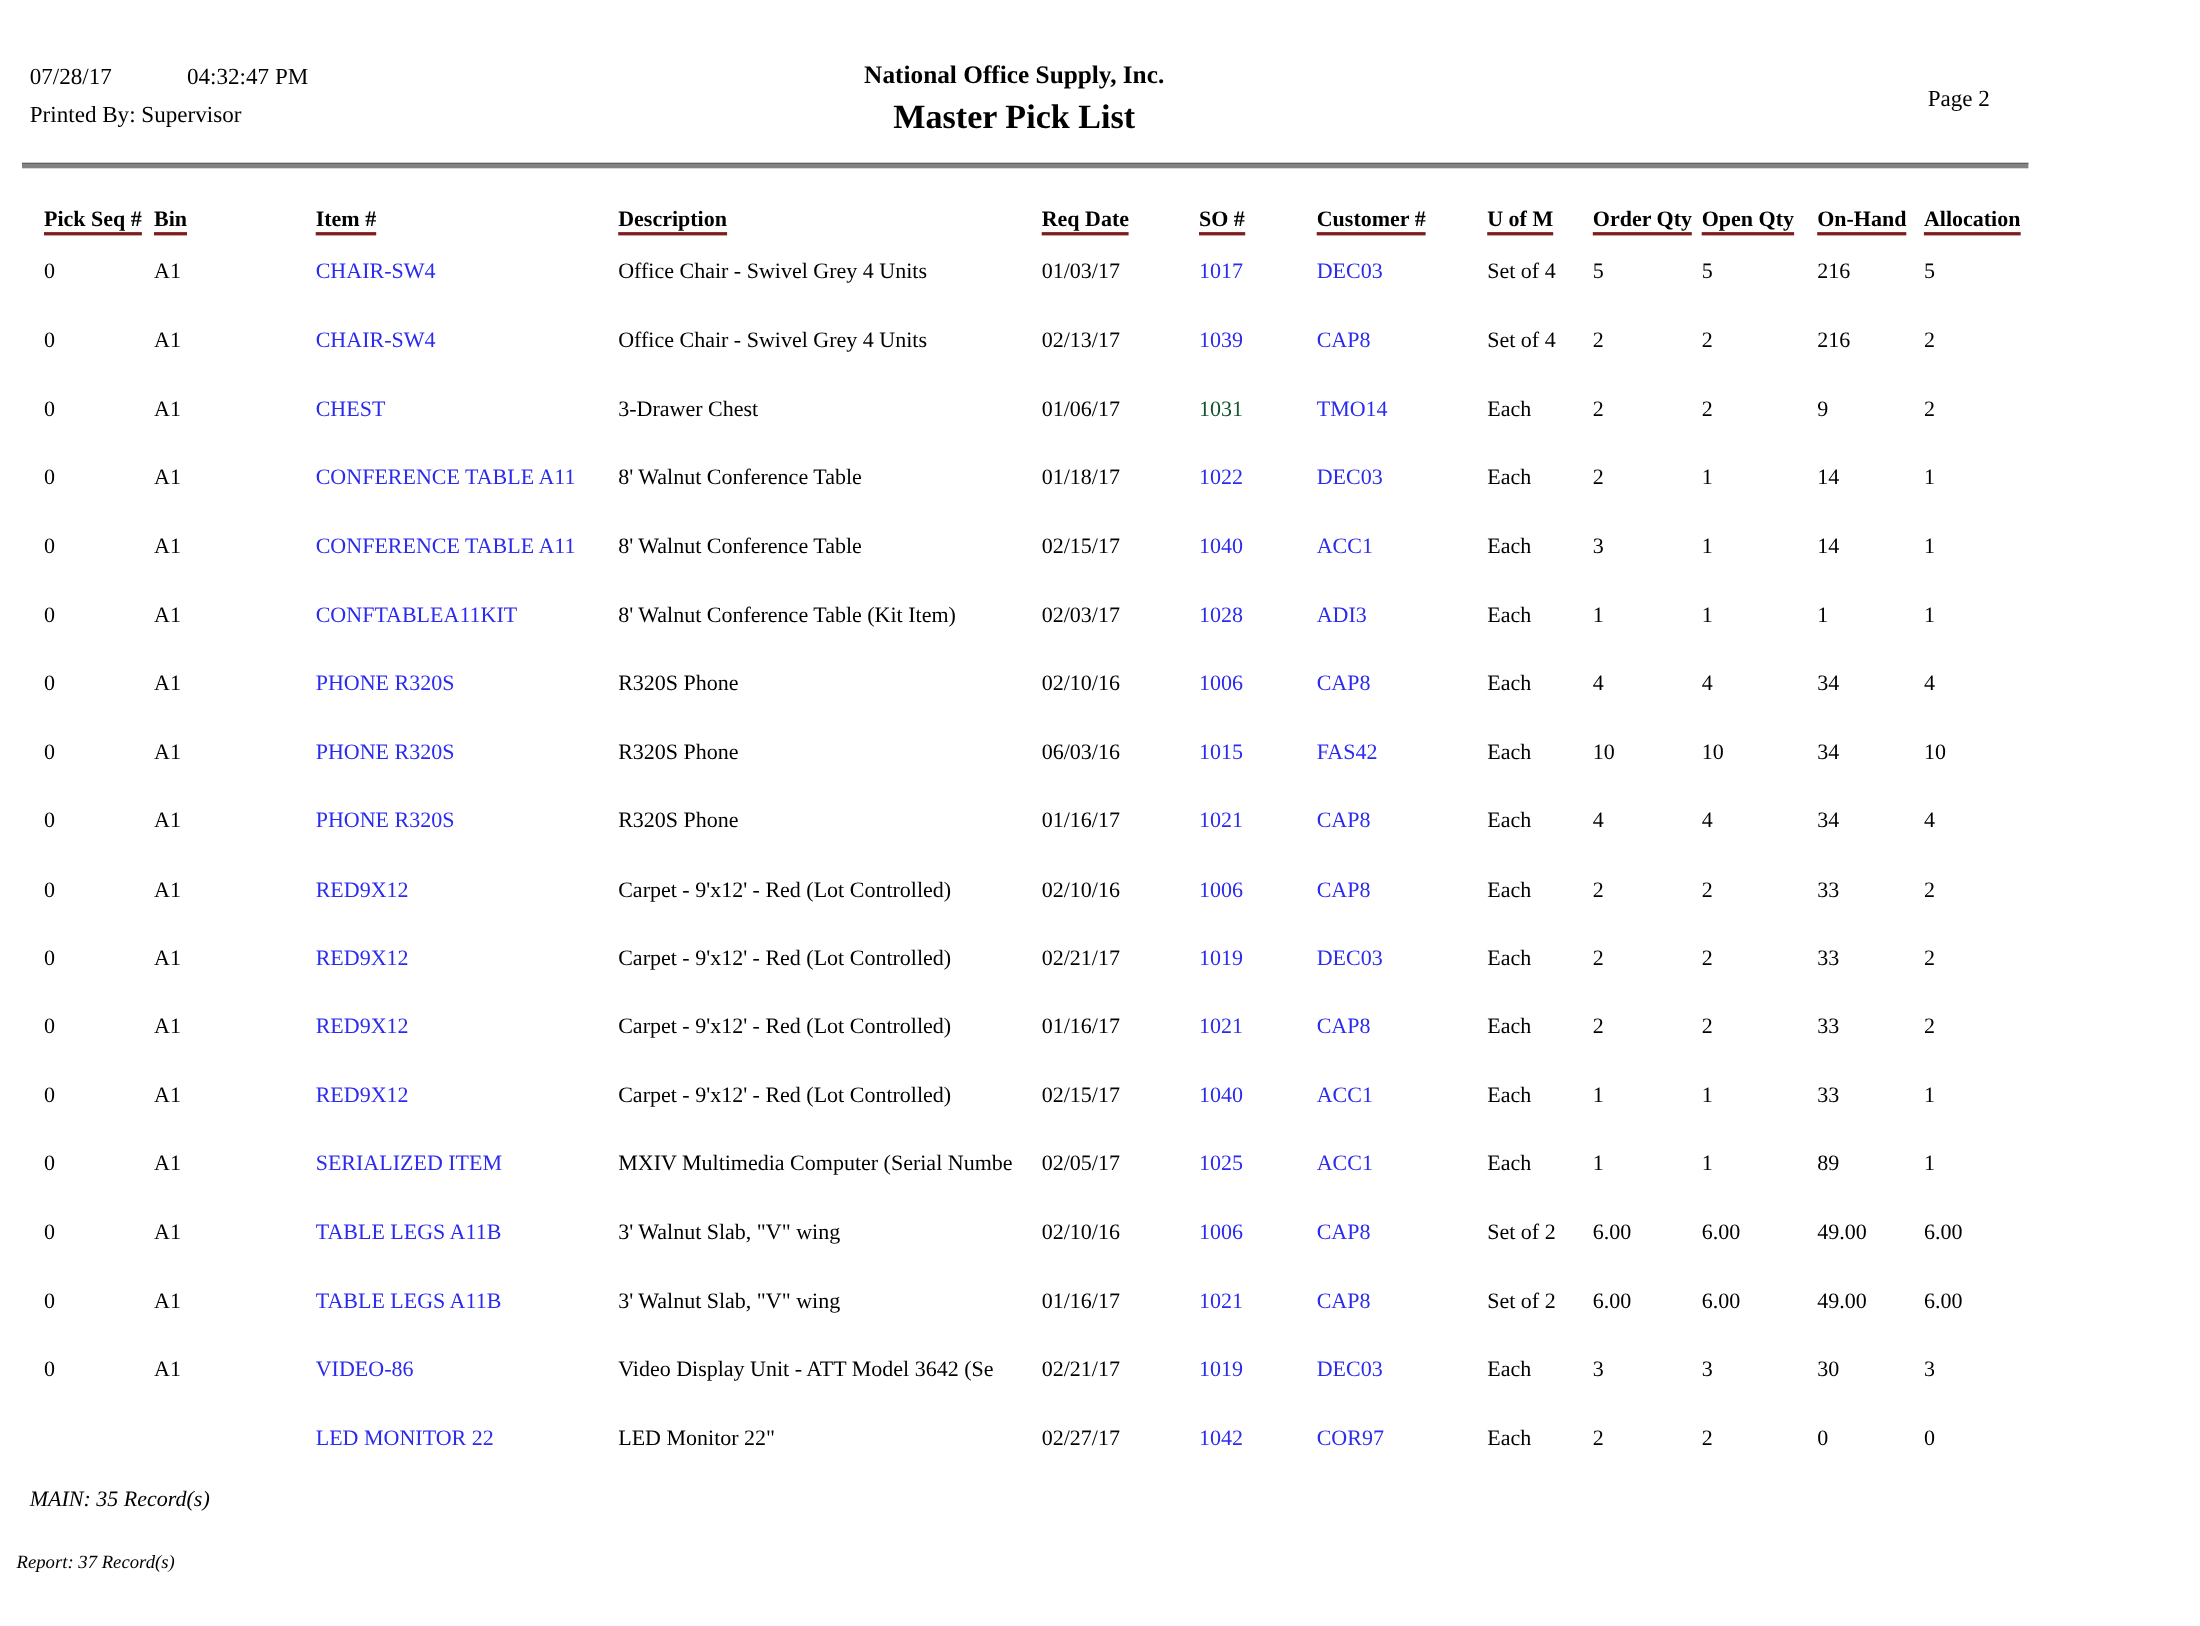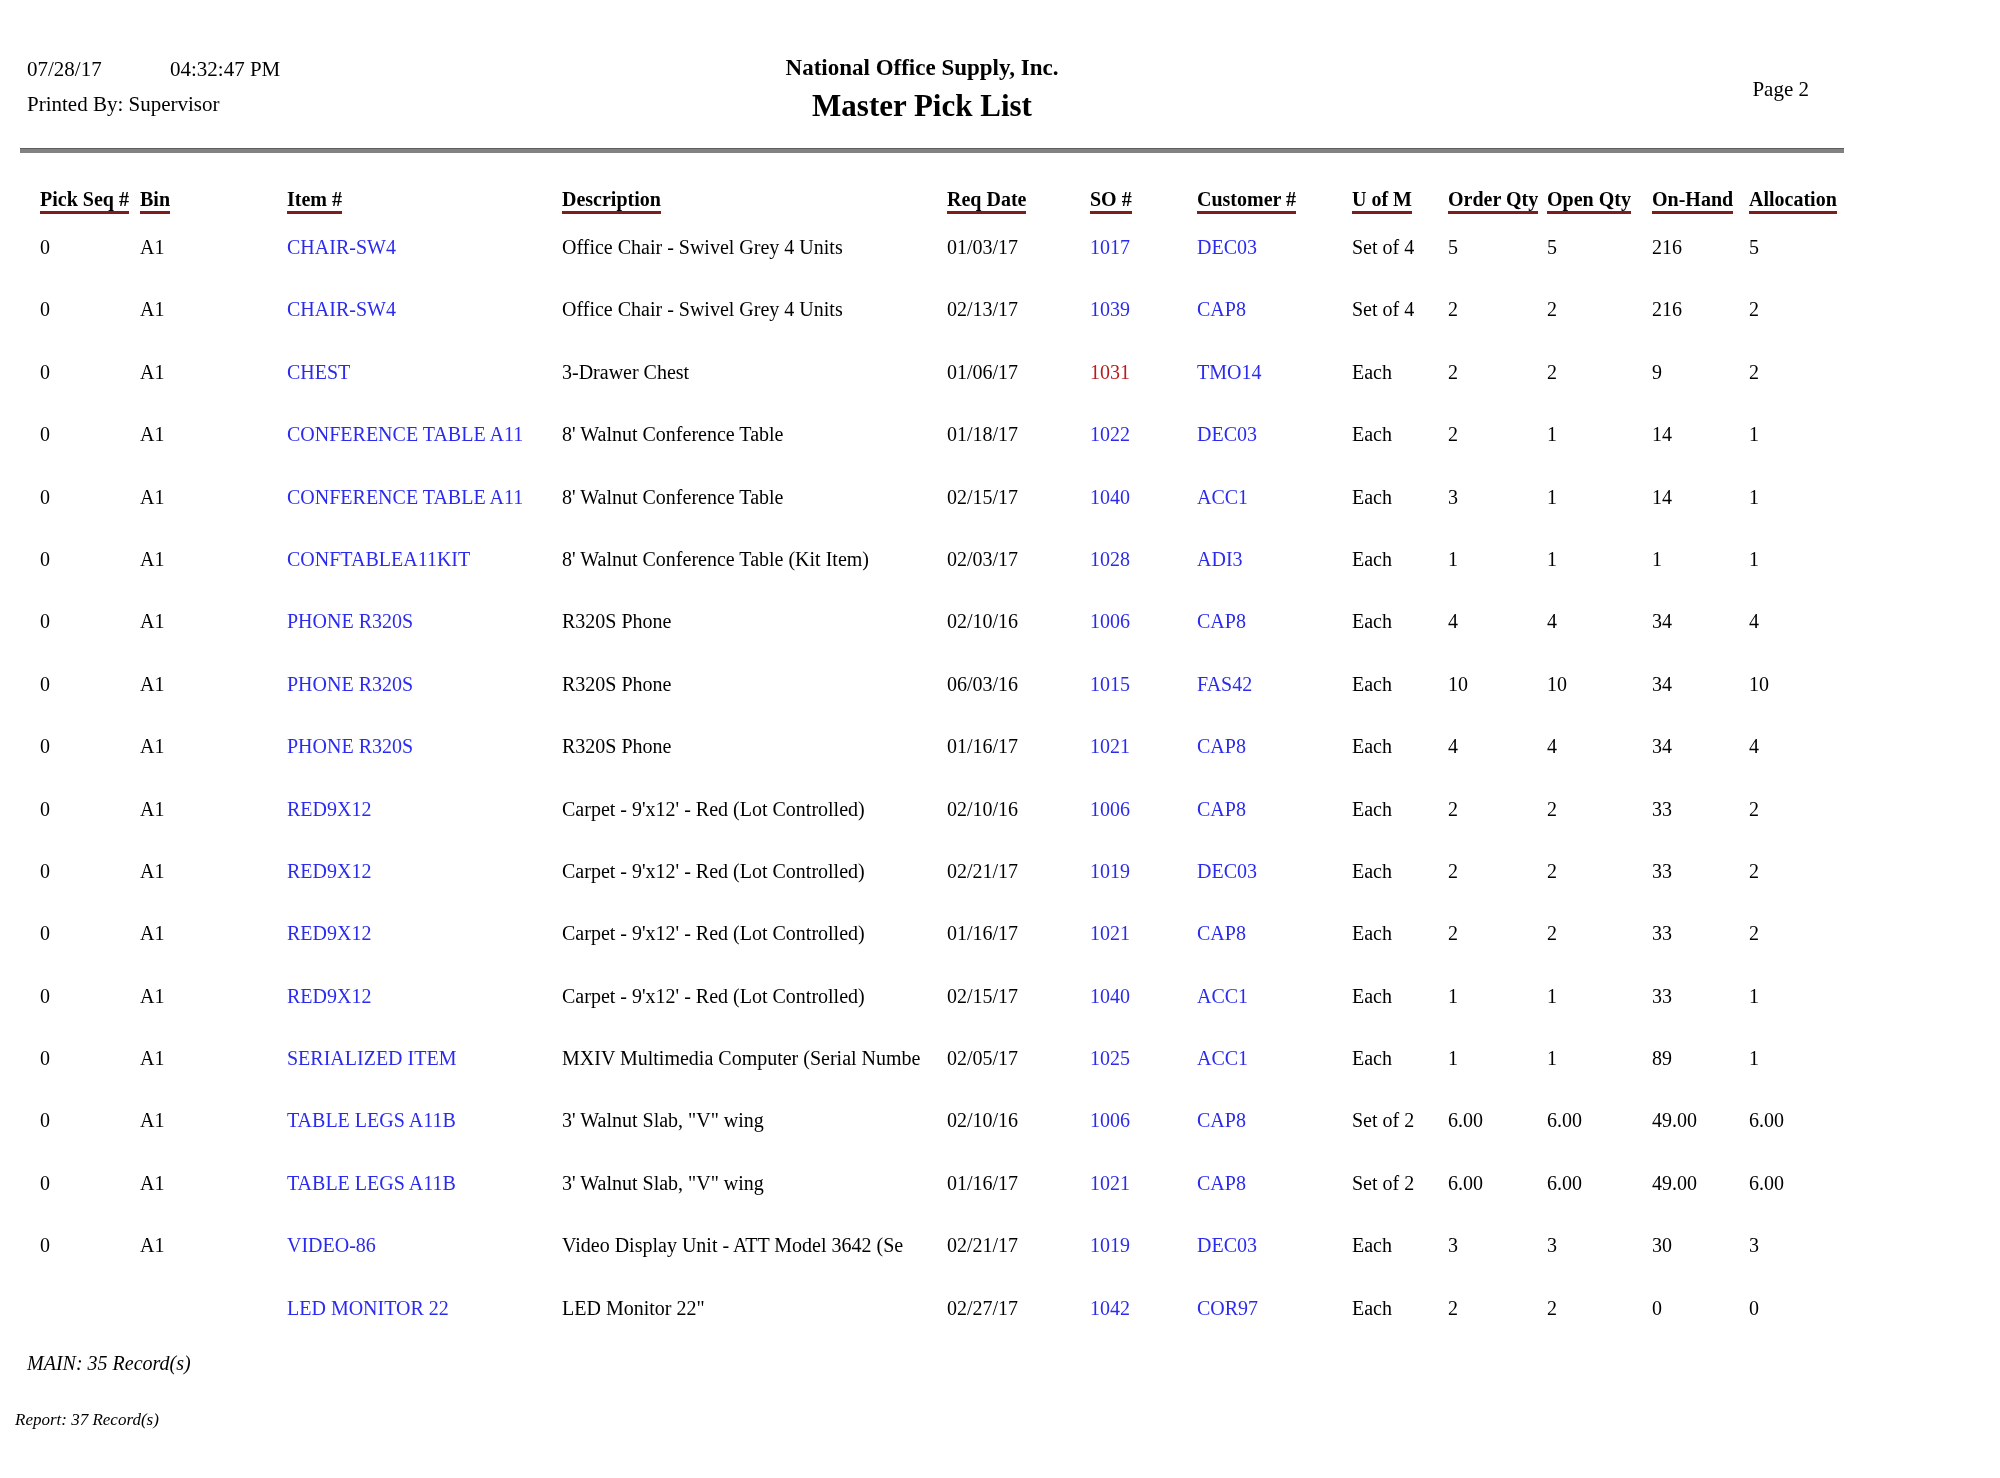--- a/index.html
+++ b/index.html
@@ -130,21 +130,21 @@
           <td>
             <div class="pick-line"></div>
           </td>
         </tr>
         <tr>
           <td>0</td>
           <td>A1</td>
           <td style="color: rgb(43, 43, 239); margin-top: 20px;">CHEST</td>
           <td>3-Drawer Chest</td>
           <td>01/06/17</td>
-          <td style="color: #b91c1c; margin-left: 24px;">1031</td>
+          <td style="color: #14532d; margin-left: 24px;">1031</td>
           <td style="color: rgb(43, 43, 239);">TMO14</td>
           <td>Each</td>
           <td>2</td>
           <td>2</td>
           <td>9</td>
           <td>2</td>
           <td>
             <div class="pick-line"></div>
           </td>
         </tr>

